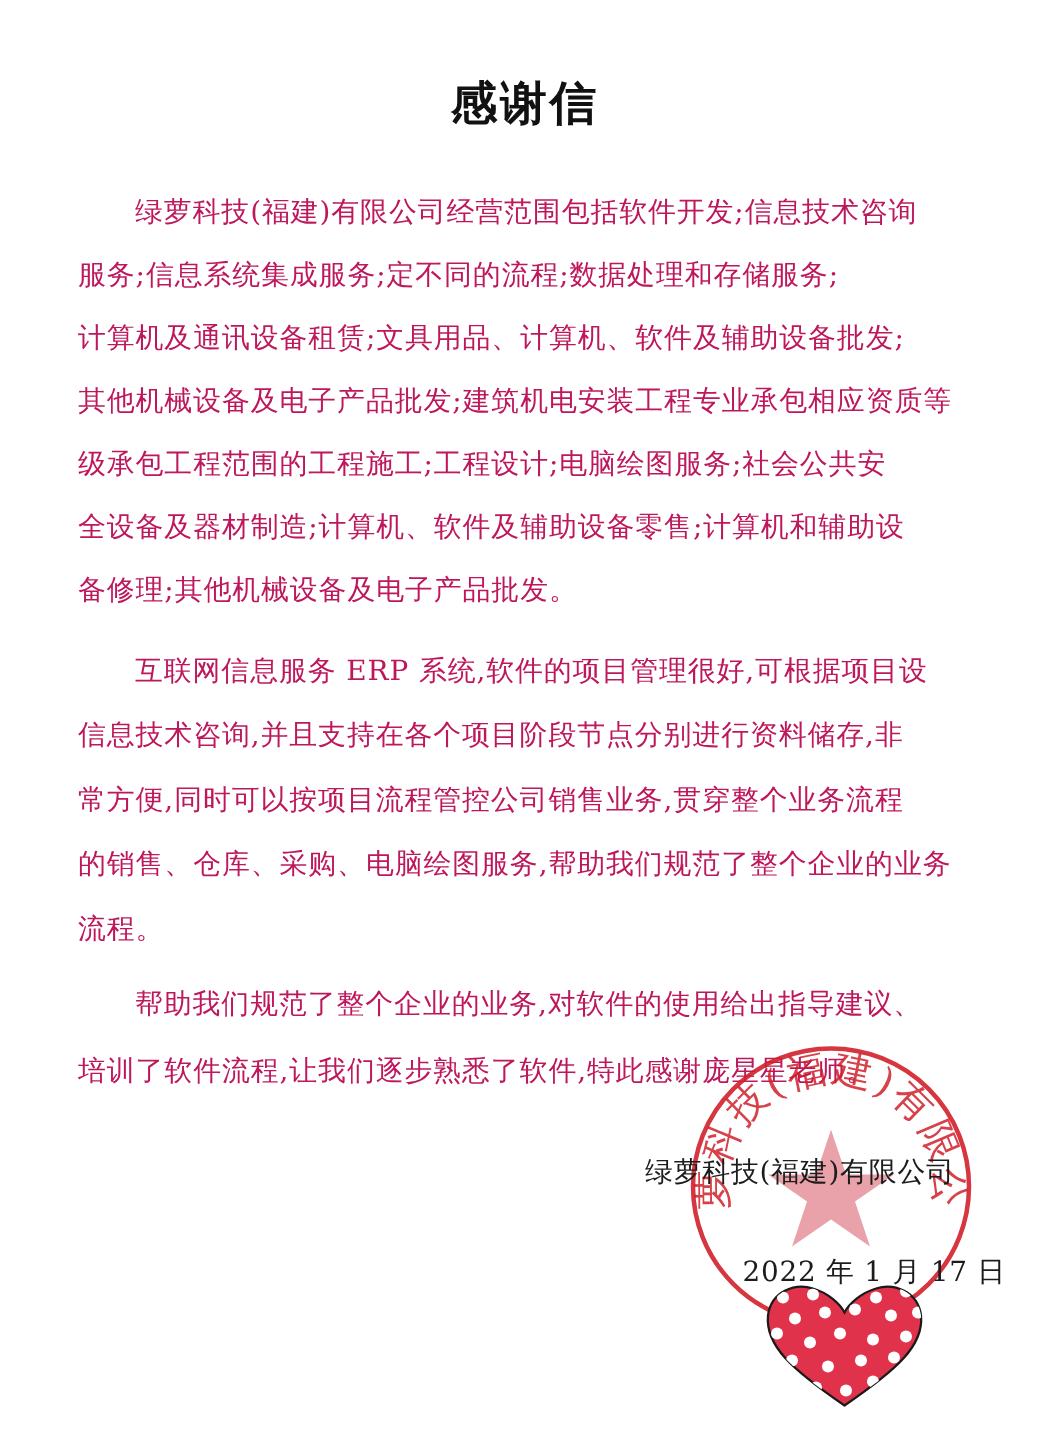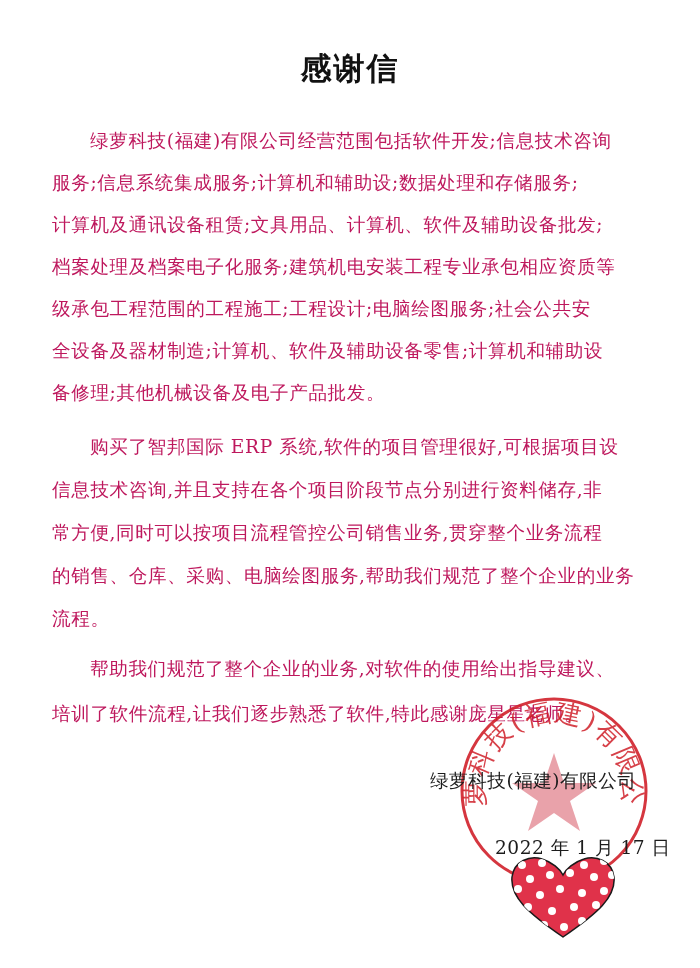--- a/index.html
+++ b/index.html
@@ -22,28 +22,28 @@
       position: absolute; font-size: 18.6px; white-space: nowrap; color: #1c1c1c; letter-spacing: 0.5px;
     }
     .heart { position: absolute; left: 508px; top: 855px; width: 110px; height: 85px; }
   </style>
 </head>
 <body>
 
 <div class="title">感谢信</div>
 
 <div class="line indent" style="top:128px">绿萝科技(福建)有限公司经营范围包括软件开发;信息技术咨询</div>
-<div class="line" style="top:170px">服务;信息系统集成服务;计算机和辅助设;数据处理和存储服务;</div>
+<div class="line" style="top:170px">服务;信息系统集成服务;定不同的流程;数据处理和存储服务;</div>
 <div class="line" style="top:212px">计算机及通讯设备租赁;文具用品、计算机、软件及辅助设备批发;</div>
-<div class="line" style="top:254px">档案处理及档案电子化服务;建筑机电安装工程专业承包相应资质等</div>
+<div class="line" style="top:254px">其他机械设备及电子产品批发;建筑机电安装工程专业承包相应资质等</div>
 <div class="line" style="top:296px">级承包工程范围的工程施工;工程设计;电脑绘图服务;社会公共安</div>
 <div class="line" style="top:338px">全设备及器材制造;计算机、软件及辅助设备零售;计算机和辅助设</div>
 <div class="line" style="top:380px">备修理;其他机械设备及电子产品批发。</div>
 
-<div class="line indent" style="top:434px">购买了智邦国际 ERP 系统,软件的项目管理很好,可根据项目设</div>
+<div class="line indent" style="top:434px">互联网信息服务 ERP 系统,软件的项目管理很好,可根据项目设</div>
 <div class="line" style="top:477px">信息技术咨询,并且支持在各个项目阶段节点分别进行资料储存,非</div>
 <div class="line" style="top:520px">常方便,同时可以按项目流程管控公司销售业务,贯穿整个业务流程</div>
 <div class="line" style="top:563px">的销售、仓库、采购、电脑绘图服务,帮助我们规范了整个企业的业务</div>
 <div class="line" style="top:606px">流程。</div>
 
 <div class="line indent" style="top:656px">帮助我们规范了整个企业的业务,对软件的使用给出指导建议、</div>
 <div class="line" style="top:701px">培训了软件流程,让我们逐步熟悉了软件,特此感谢庞星星老师。</div>
 
 <svg class="stamp" viewBox="0 0 192 192">
   <defs>

